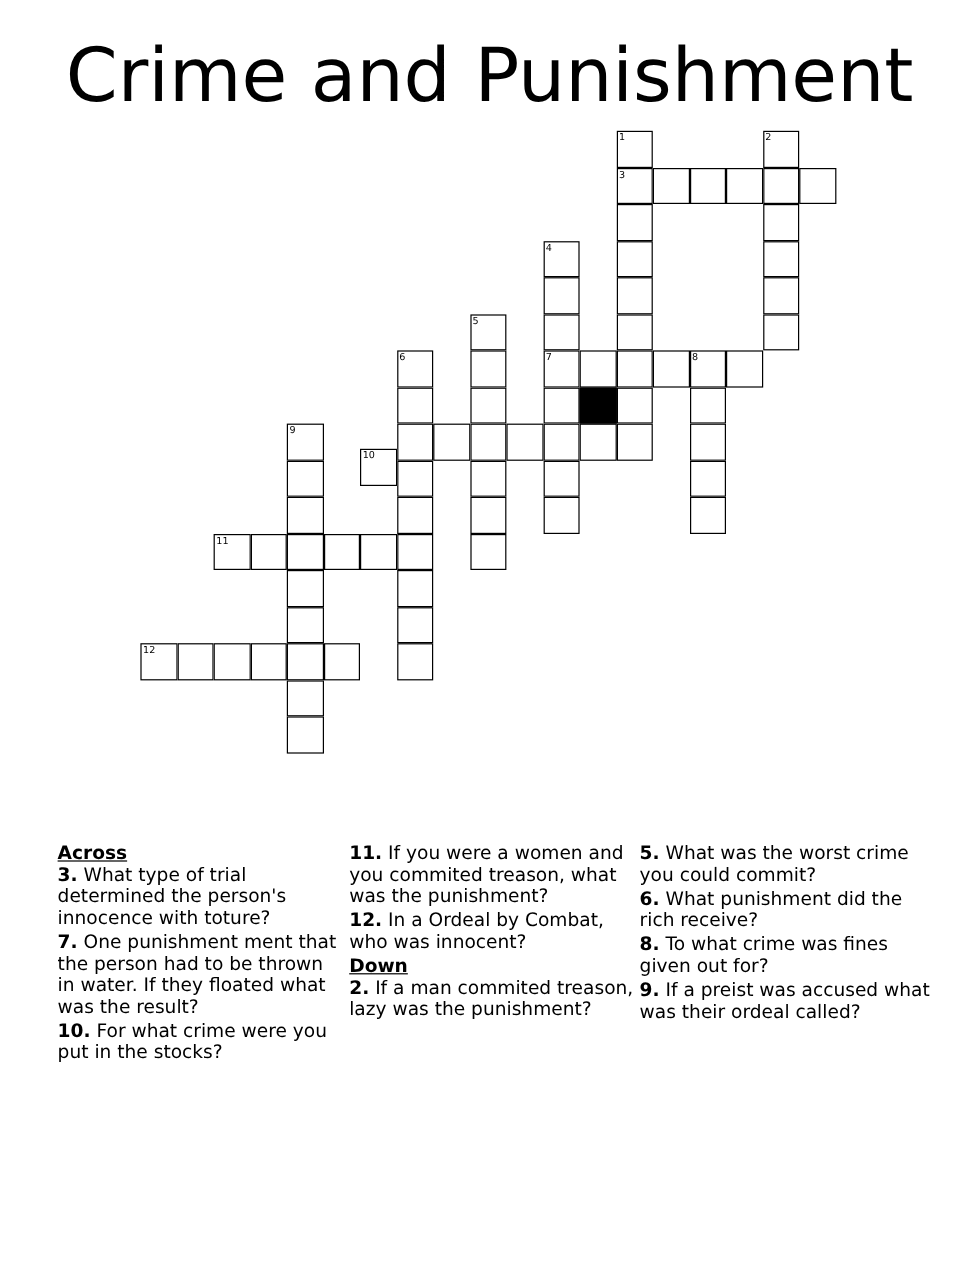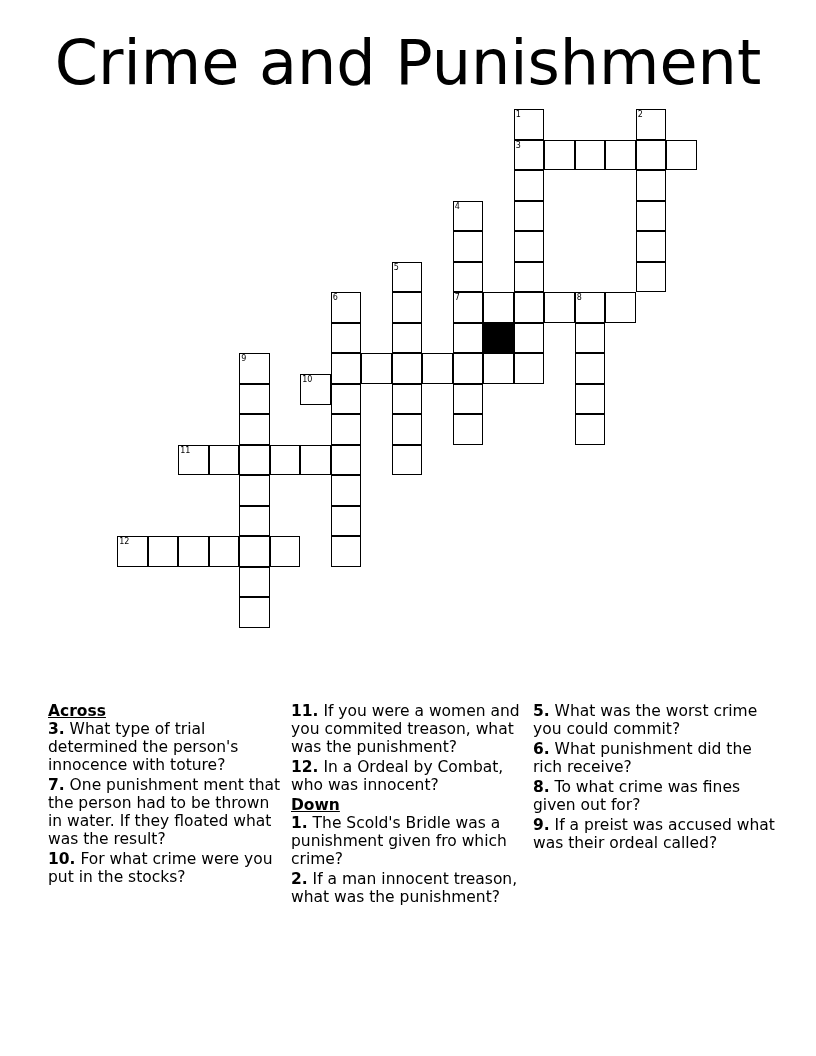--- a/index.html
+++ b/index.html
@@ -127,22 +127,21 @@
   <span class="heading">Across</span>
   <span class="clue"><b>3.</b><span> What type of trial determined the person's innocence with toture?</span></span>
   <span class="clue"><b>7.</b><span> One punishment ment that the person had to be thrown in water. If they floated what was the result?</span></span>
   <span class="clue"><b>10.</b><span> For what crime were you put in the stocks?</span></span>
 </div>
 
 <div class="clues col2">
   <span class="clue"><b>11.</b><span> If you were a women and you commited treason, what was the punishment?</span></span>
   <span class="clue"><b>12.</b><span> In a Ordeal by Combat, who was innocent?</span></span>
   <span class="heading">Down</span>
-  <span class="clue"><b>1.</b><span> The Scold's Bridle was a punishment given fro which crime?</span></span>
-  <span class="clue"><b>2.</b><span> If a man innocent treason, what was the punishment?</span></span>
+  <span class="clue"><b>2.</b><span> If a man commited treason, lazy was the punishment?</span></span>
 </div>
 
 <div class="clues col3">
   <span class="clue"><b>5.</b><span> What was the worst crime you could commit?</span></span>
   <span class="clue"><b>6.</b><span> What punishment did the rich receive?</span></span>
   <span class="clue"><b>8.</b><span> To what crime was fines given out for?</span></span>
   <span class="clue"><b>9.</b><span> If a preist was accused what was their ordeal called?</span></span>
 </div>
 
 </body></html>

